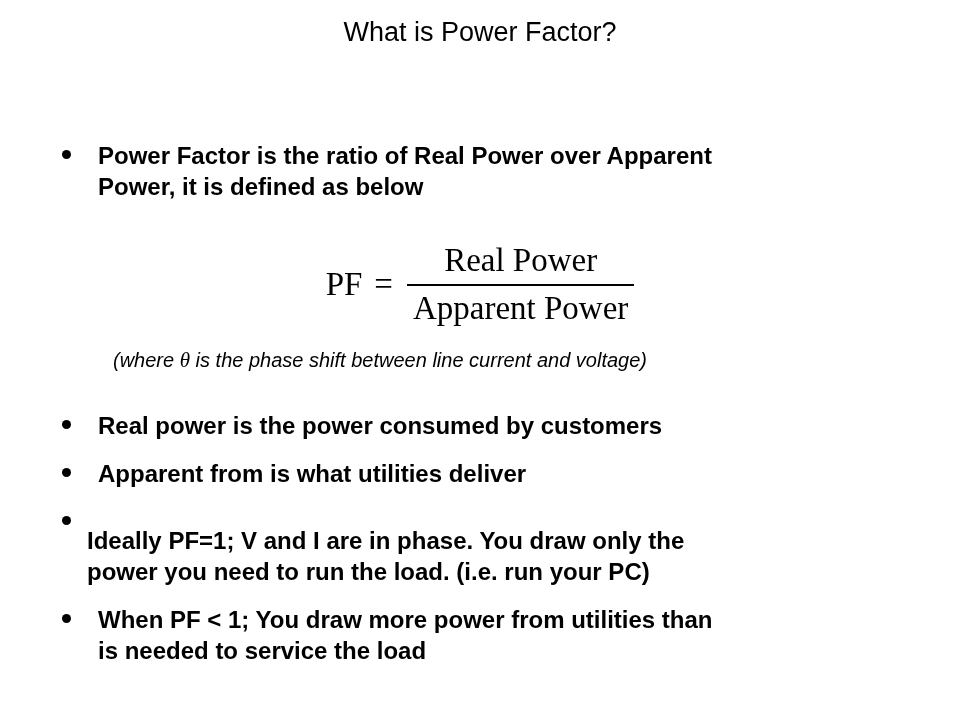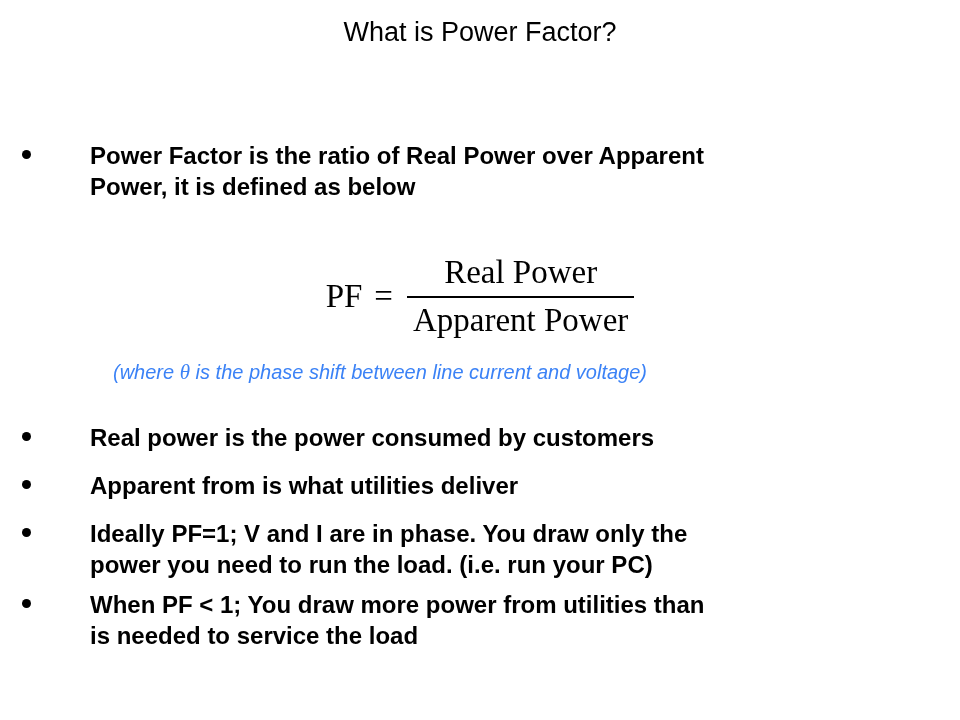--- a/index.html
+++ b/index.html
@@ -22,48 +22,47 @@
     padding-top: 17px;
     text-align: center;
     font-size: 27px;
     font-weight: normal;
     line-height: 31px;
     color: #000000;
   }
   .bullet {
     display: flex;
     align-items: flex-start;
-    padding-left: 20px;
+    padding-left: 60px;
     padding-right: 30px;
-    gap: 32px;
   }
   .dot {
     flex: none;
     width: 9px;
     height: 9px;
     margin-top: 10px;
     margin-left: 2px;
     border-radius: 50%;
     background: #000000;
   }
   .btext {
     margin-left: 27px;
     font-size: 24px;
     font-weight: bold;
     line-height: 31px;
     white-space: pre-line;
   }
   .bullet-1 { margin-top: 92px; }
   .bullet-2 { margin-top: 37px; text-align: right; }
   .bullet-3 { margin-top: 17px; }
-  .bullet-4 { margin-top: 17px; }
-  .bullet-5 { margin-top: 9px; }
+  .bullet-4 { margin-top: 17px; flex-direction: column; }
+  .bullet-5 { margin-top: 17px; }
 
   .formula {
-    margin-top: 52px;
+    margin-top: 40px;
     display: flex;
     justify-content: center;
     align-items: center;
     font-family: "Liberation Serif", serif;
     font-size: 33px;
     line-height: 1.15;
   }
   .f-part { white-space: pre; }
   .f-lhs { margin-right: 12px; }
   .f-eq-left { margin-right: 14px; }
@@ -89,21 +88,21 @@
   .theta {
     font-style: italic;
     font-family: "Liberation Serif", serif;
   }
   .note {
     margin-top: 19px;
     margin-left: 113px;
     font-size: 20px;
     font-style: italic;
     line-height: 26px;
-    color: #3b82f6;
+    color: #000000;
   }
   .note .theta {
     font-size: 21px;
   }
 </style>
 </head>
 <body>
 
 <div class="slide">
 

